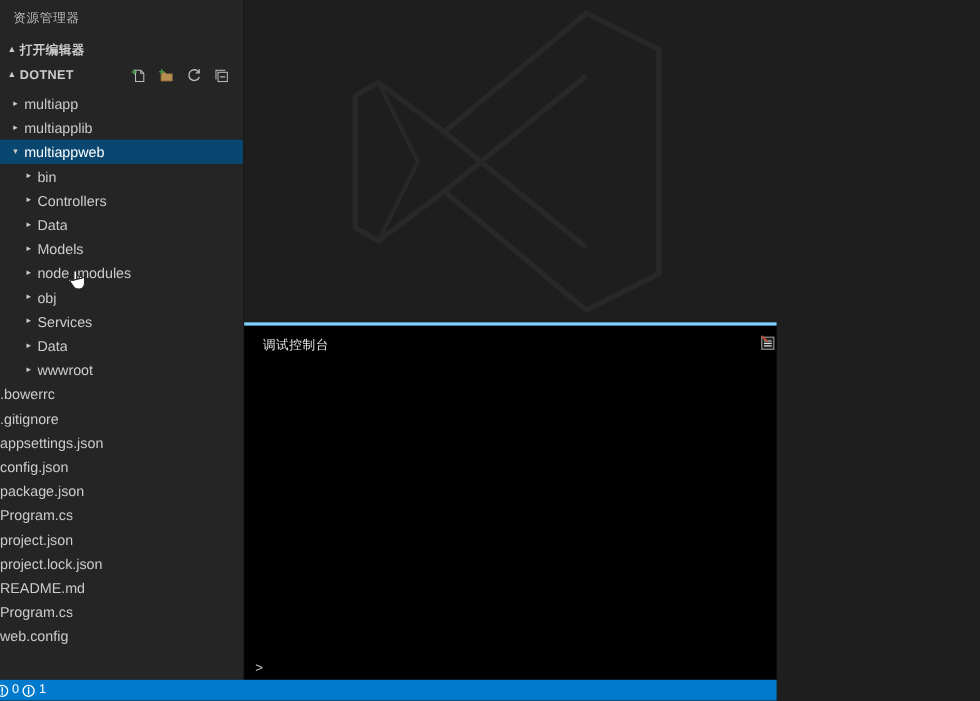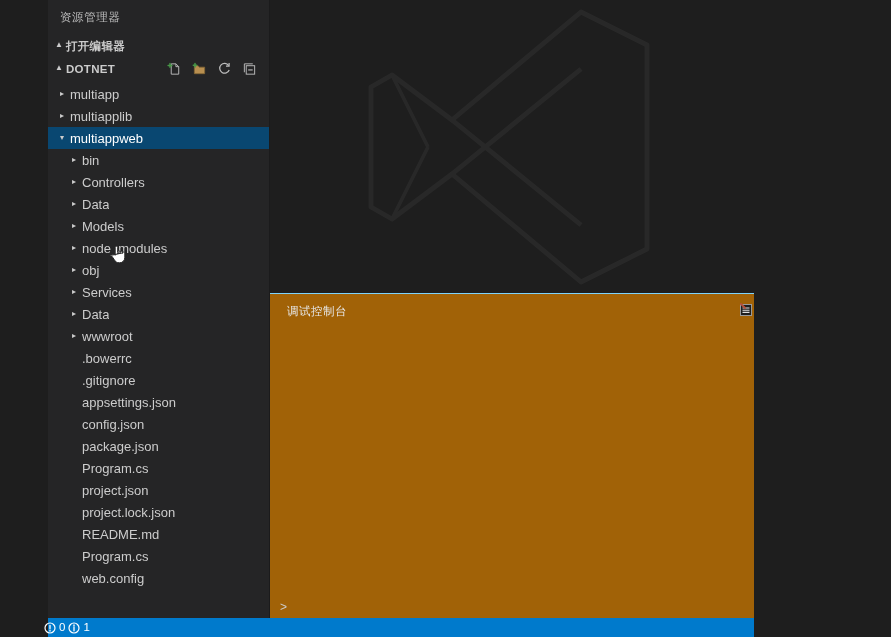--- a/index.html
+++ b/index.html
@@ -4,21 +4,21 @@
 <title>VS Code Explorer</title>
 <style>
   * { margin:0; padding:0; box-sizing:border-box; }
   html,body {
     width:891px; height:637px;
     background:#1e1e1e;
     font-family:"Liberation Sans","DejaVu Sans",sans-serif;
     overflow:hidden;
     -webkit-font-smoothing:antialiased;
   }
-  #app { position:relative; width:706px; height:637px;margin-left:48px; }
+  #app { position:relative; width:706px; height:637px; }
 
   
   .sidebar {
     position:absolute; left:0; top:0; width:222px; height:618px;
     background:#252526;
     border-right:1px solid #1b1b1c;
     overflow:hidden;
   }
   .sb-title {
     height:35px; line-height:35px;
@@ -61,39 +61,39 @@
   .row.selected, .row.selected:hover { background:#094771; color:#ffffff; }
   .arrow {
     flex:0 0 16px; width:16px; text-align:center;
     font-size:8px; color:#cccccc;
     transform:translateY(-1px);
   }
   .arrow.none { color:transparent; }
   .label { overflow:hidden; text-overflow:ellipsis; }
   .d0 { padding-left:6px; }
   .d1 { padding-left:18px; }
-  .d1f { padding-left:34px; }
+  .d1f { }
 
   
   .editor {
     position:absolute; left:222px; top:0; right:0;
     height:293px; background:#1e1e1e; overflow:hidden;
   }
   .watermark {
     position:absolute; left:50%; top:50%;
     transform:translate(-50%,-50%);
     width:300px; height:290px;
     opacity:.055; pointer-events:none;
   }
 
   
   .panel {
     position:absolute; left:222px; top:293px; right:0; bottom:19px;
-    background:#a16207;
-    border-top:1px solid #7dd3fc;
+    background:#000000;
+    border-top:3px solid #7dd3fc;
   }
   .panel-head {
     height:35px; display:flex; align-items:center;
     padding-left:17px; position:relative;
   }
   .panel-tab {
     font-size:11.5px; color:#e7e7e7;
     letter-spacing:.5px; cursor:pointer; user-select:none;
   }
   .panel-actions {

